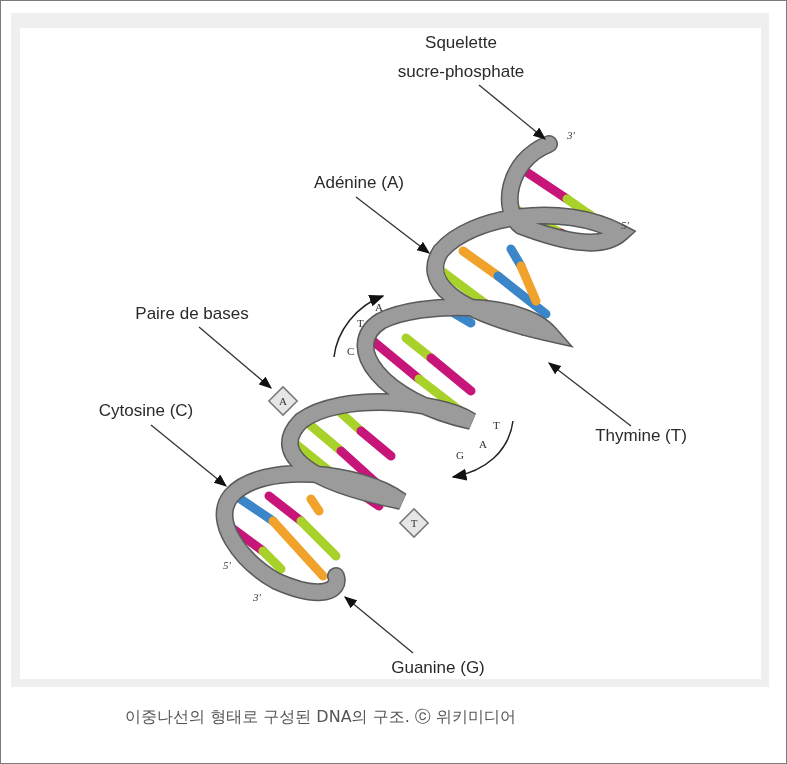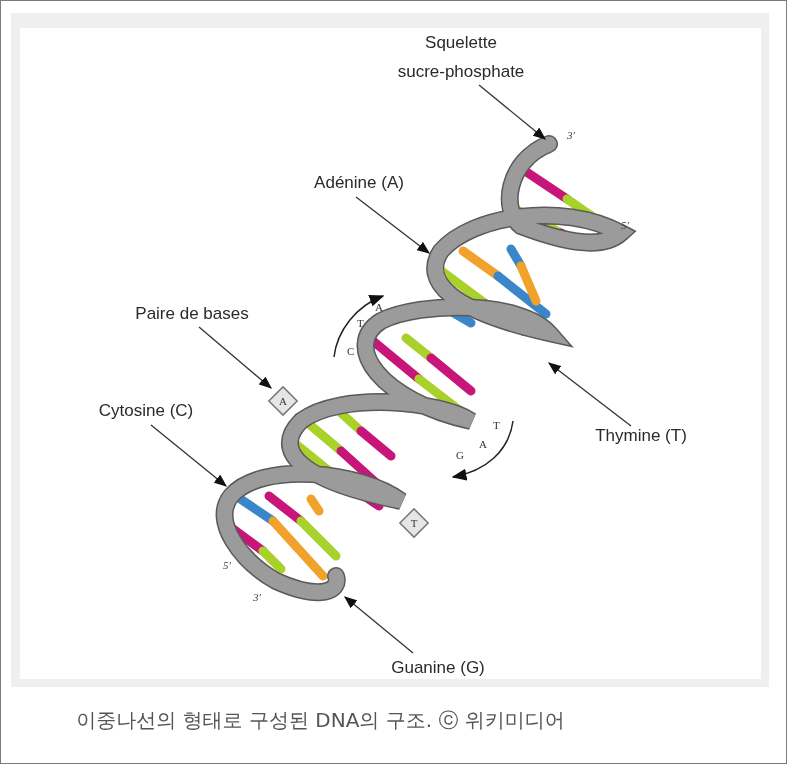--- a/index.html
+++ b/index.html
@@ -1,20 +1,20 @@
 <!DOCTYPE html>
 <html><head>
 <meta charset="utf-8">
 <style>
   html,body{margin:0;padding:0;background:#ffffff;}
   body{width:787px;height:764px;position:relative;overflow:hidden;font-family:"Liberation Sans",sans-serif;}
   .frame{position:absolute;left:0;top:0;width:785px;height:762px;border:1px solid #7a7a7a;background:#fff;}
   .mat{position:absolute;left:10px;top:12px;width:758px;height:674px;background:#efefef;}
   .canvas{position:absolute;left:19px;top:27px;width:741px;height:651px;background:#ffffff;}
-  .caption{position:absolute;left:0;top:706px;width:639px;text-align:center;font-size:20px;color:#555;font-family:"DejaVu Sans",sans-serif;}
+  .caption{position:absolute;left:0;top:706px;width:639px;text-align:center;font-size:16px;color:#555;font-family:"DejaVu Sans",sans-serif;}
   svg text{font-family:"Liberation Sans",sans-serif;}
   .lbl{font-size:17px;fill:#2a2a2a;}
   .sm{font-size:11px;fill:#444;font-family:"Liberation Serif",serif;font-style:italic;}
   .bl{font-size:11px;fill:#333;font-family:"Liberation Serif",serif;}
 </style>
 </head>
 <body>
 
 <div class="frame">
   <div class="mat"></div>

